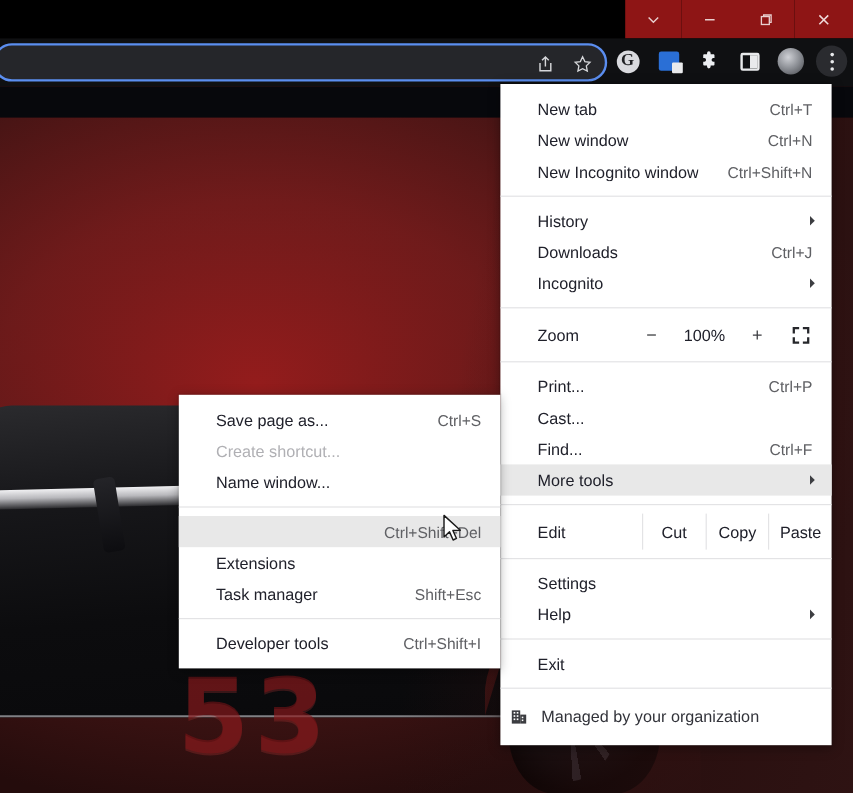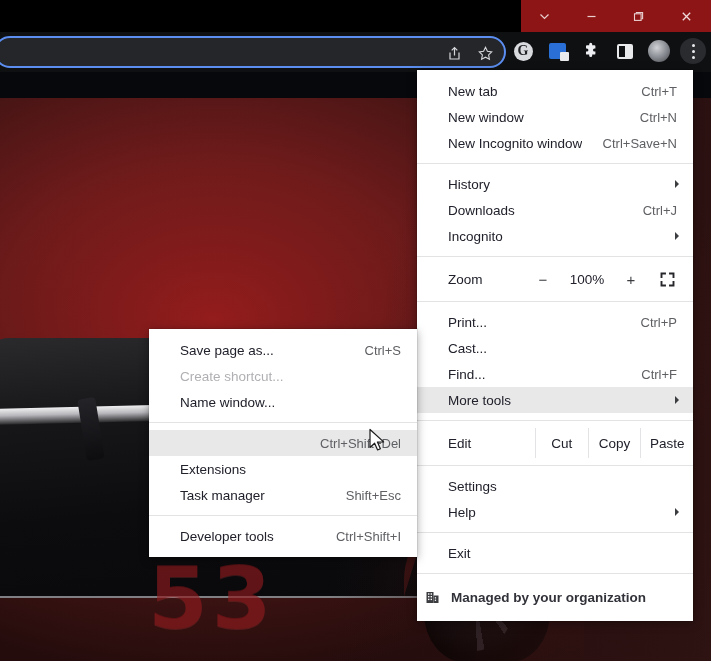--- a/index.html
+++ b/index.html
@@ -180,21 +180,21 @@
 
   
   .editrow { display: flex; align-items: center; height: 30px; }
   .editrow .elabel { padding-left: 31px; flex: 0 0 118px; }
   .editrow .ediv { width: 1px; height: 30px; background: #e3e3e5; }
   .editrow .ebtn { flex: 1; text-align: center; font-size: 13.5px; }
 
   
   .managed {
     display: flex; align-items: center; height: 32px; padding-left: 8px; gap: 11px;
-    color: #32333a; font-size: 13.5px; font-weight: bold;
+    color: #32333a; font-size: 13.5px;
   }
   .managed .org-ico { width: 15px; height: 15px; flex: 0 0 15px; }
 
   .cursor { position: absolute; left: 368px; top: 428px; pointer-events: none; }
 </style>
 </head>
 <body>
 
 <div id="screen">
 
@@ -286,21 +286,21 @@
     <div class="mi">
       <span class="label">New tab</span>
       <span class="accel">Ctrl+T</span>
     </div>
     <div class="mi">
       <span class="label">New window</span>
       <span class="accel">Ctrl+N</span>
     </div>
     <div class="mi">
       <span class="label">New Incognito window</span>
-      <span class="accel">Ctrl+Save+N</span>
+      <span class="accel">Ctrl+Shift+N</span>
     </div>
 
     <div class="sep"></div>
 
     <div class="mi">
       <span class="label">History</span>
       <span class="arrow"></span>
     </div>
     <div class="mi">
       <span class="label">Downloads</span>

